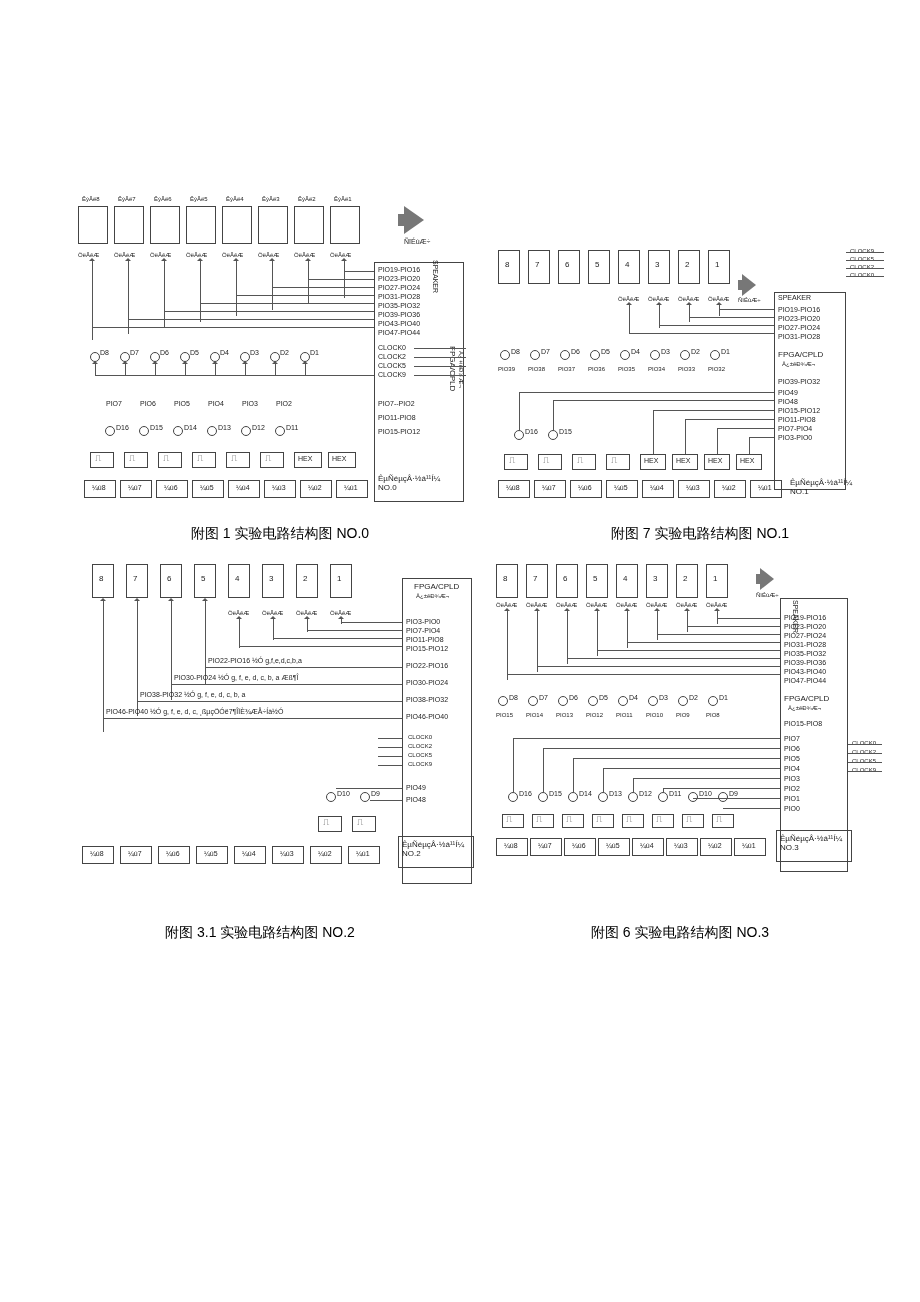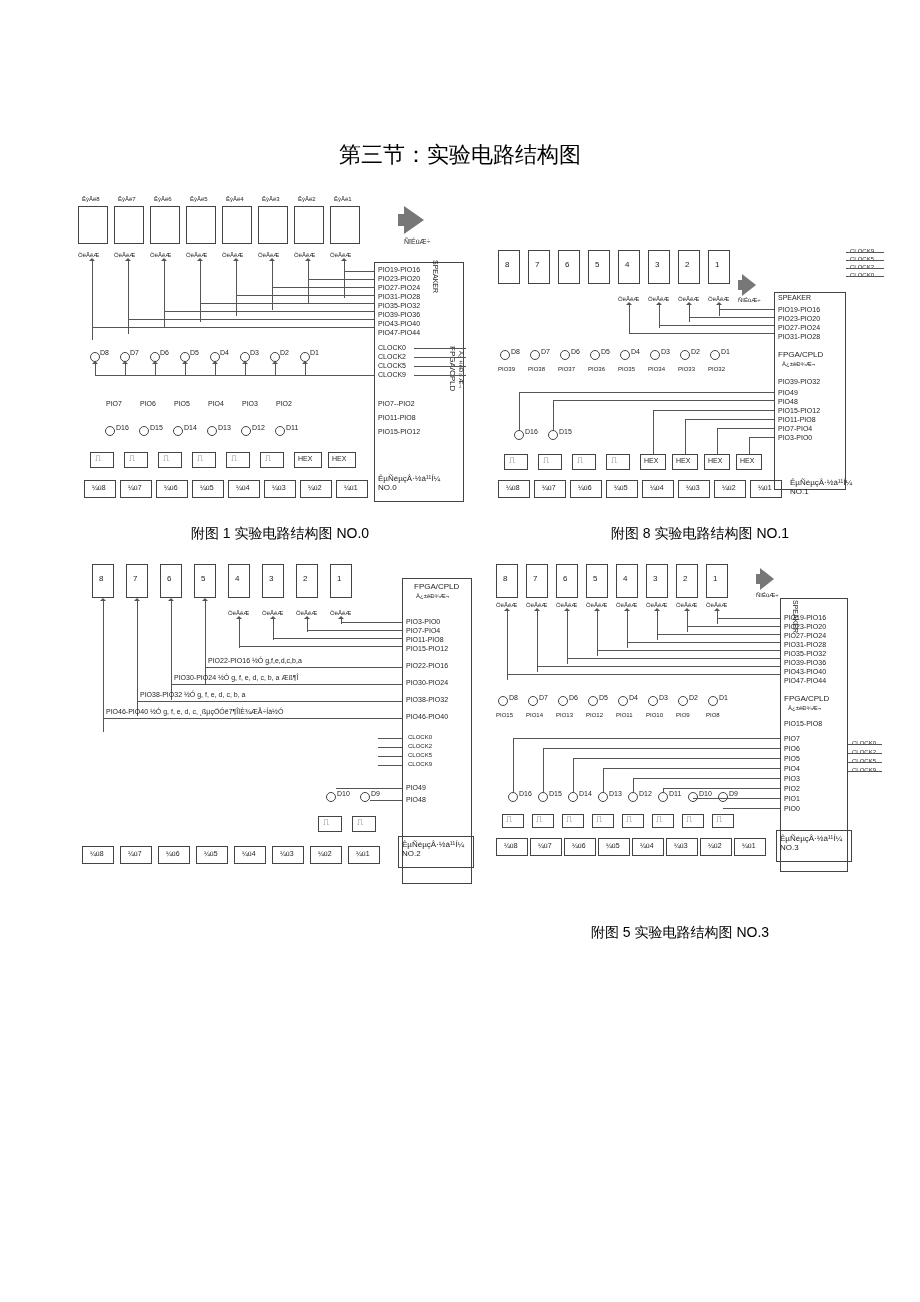--- a/index.html
+++ b/index.html
@@ -67,21 +67,20 @@
     border-bottom:14px solid transparent;
     border-left:20px solid #777;
   }
   .speakerBar{ position:absolute; width:6px; height:12px; background:#777;}
   .bigRect{position:absolute; border:1px solid #444; box-sizing:border-box;}
 </style>
 </head>
 <body>
 
 <div class="page">
-  <div class="title">第三节：实验电路结构图</div>
 
   <div class="cell" style="left:78px; top:196px; width:402px; height:312px; ">
 
     <div class="bigRect" style="left:296px; top:66px; width:90px; height:240px;"></div>
     <div class="txt8 vtxt" style="left:370px; top:150px;">FPGA/CPLD</div>
     <div class="txt6 vtxt" style="left:380px; top:155px;">Ä¿±êÐ¾Æ¬</div>
 
     <div class="speakerBar" style="left:320px; top:18px;"></div>
     <div class="speakerTri" style="left:326px; top:10px;"></div>
     <div class="txt7" style="left:326px; top:42px;">ÑïÉùÆ÷</div>
@@ -378,21 +377,21 @@
     <div class="keyBox" style="left:180px; top:236px;"></div>
       <div class="txt7" style="left:188px;top:240px;">¼ú3</div>
     <div class="keyBox" style="left:216px; top:236px;"></div>
       <div class="txt7" style="left:224px;top:240px;">¼ú2</div>
     <div class="keyBox" style="left:252px; top:236px;"></div>
       <div class="txt7" style="left:260px;top:240px;">¼ú1</div>
 
     <div class="txt8" style="left:292px; top:234px; white-space:pre;">ÊµÑéµçÂ·½á¹¹Í¼
 NO.1</div>
   </div>
-  <div class="caption" style="left:560px; top:525px; width:280px;">附图 8   实验电路结构图 NO.1</div>
+  <div class="caption" style="left:560px; top:525px; width:280px;">附图 7   实验电路结构图 NO.1</div>
 
   <div class="cell" style="left:78px; top:560px; width:404px; height:350px;">
 
     <div class="bigRect" style="left:324px; top:18px; width:70px; height:306px;"></div>
 
     <div class="smallRect" style="left:14px;  top:4px; width:22px; height:34px;"></div>
       <div class="txt8" style="left:21px;top:14px;">8</div>
     <div class="smallRect" style="left:48px;  top:4px; width:22px; height:34px;"></div>
       <div class="txt8" style="left:55px;top:14px;">7</div>
     <div class="smallRect" style="left:82px;  top:4px; width:22px; height:34px;"></div>
@@ -486,20 +485,21 @@
       <div class="txt7" style="left:202px; top:290px;">¼ú3</div>
     <div class="keyBox" style="left:232px; top:286px;"></div>
       <div class="txt7" style="left:240px; top:290px;">¼ú2</div>
     <div class="keyBox" style="left:270px; top:286px;"></div>
       <div class="txt7" style="left:278px; top:290px;">¼ú1</div>
 
     <div class="bigRect" style="left:320px; top:276px; width:76px; height:32px;"></div>
     <div class="txt8" style="left:324px; top:280px; white-space:pre;">ÊµÑéµçÂ·½á¹¹Í¼
 NO.2</div>
   </div>
+  <div class="caption" style="left:110px; top:924px; width:300px;">附图 3.1   实验电路结构图 NO.2</div>
 
   <div class="cell" style="left:496px; top:560px; width:392px; height:350px;">
 
     <div class="bigRect" style="left:284px; top:38px; width:68px; height:274px;"></div>
 
     <div class="smallRect" style="left:0px;  top:4px; width:22px; height:34px;"></div>
       <div class="txt8" style="left:7px;top:14px;">8</div>
     <div class="smallRect" style="left:30px; top:4px; width:22px; height:34px;"></div>
       <div class="txt8" style="left:37px;top:14px;">7</div>
     <div class="smallRect" style="left:60px; top:4px; width:22px; height:34px;"></div>
@@ -664,15 +664,15 @@
       <div class="txt7" style="left:178px;top:282px;">¼ú3</div>
     <div class="keyBox" style="left:204px; top:278px;"></div>
       <div class="txt7" style="left:212px;top:282px;">¼ú2</div>
     <div class="keyBox" style="left:238px; top:278px;"></div>
       <div class="txt7" style="left:246px;top:282px;">¼ú1</div>
 
     <div class="bigRect" style="left:280px; top:270px; width:76px; height:32px;"></div>
     <div class="txt8" style="left:284px; top:274px; white-space:pre;">ÊµÑéµçÂ·½á¹¹Í¼
 NO.3</div>
   </div>
-  <div class="caption" style="left:540px; top:924px; width:280px;">附图 5   实验电路结构图 NO.3</div>
+  <div class="caption" style="left:540px; top:924px; width:280px;">附图 6   实验电路结构图 NO.3</div>
 
 </div>
 
 </body></html>

